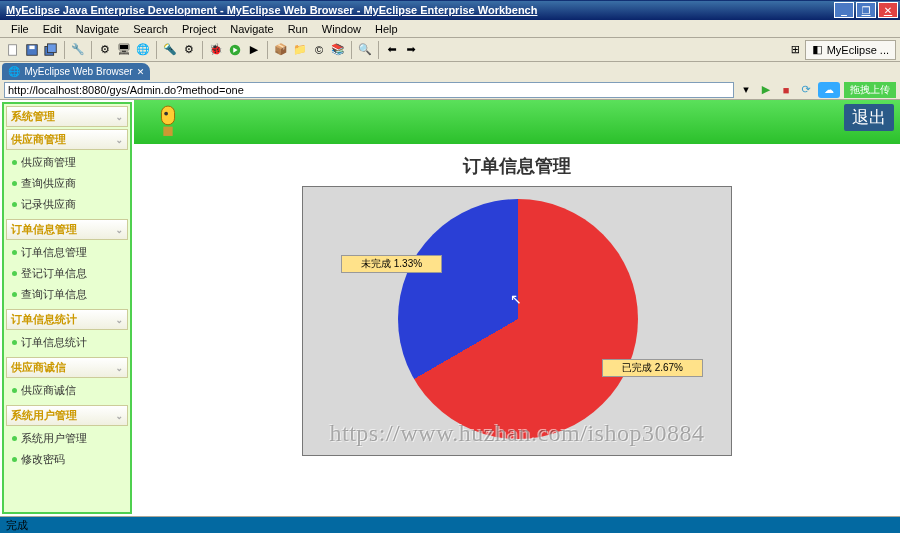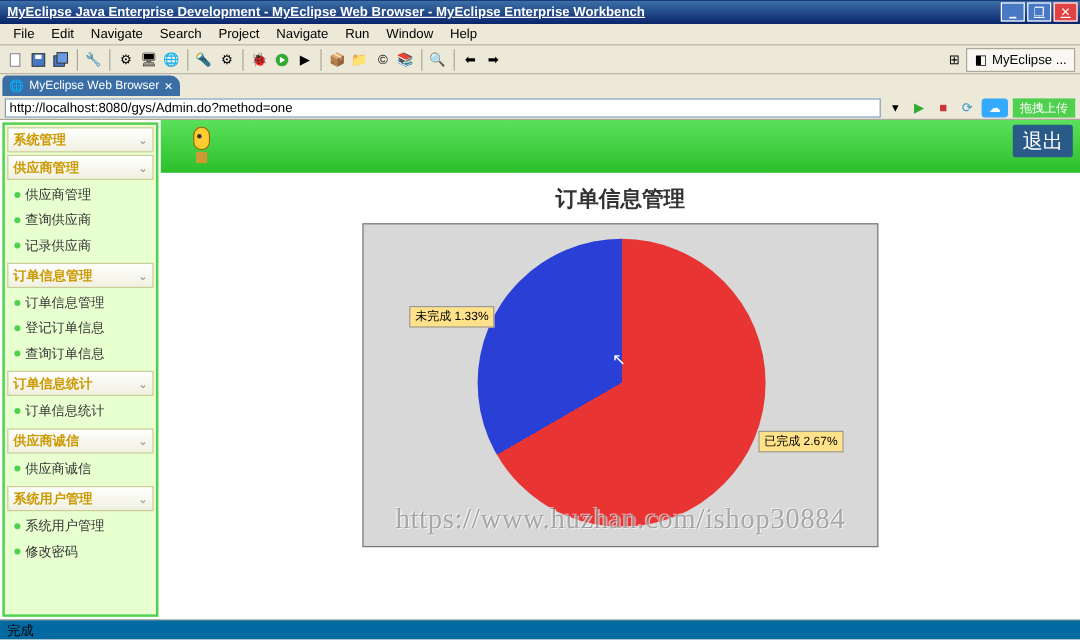--- a/index.html
+++ b/index.html
@@ -51,21 +51,21 @@
 
 .pagewrap { flex: 1; position: relative; background:#fff; }
 .greenbanner { height: 44px; background: linear-gradient(to bottom, #5be05b, #2bc02b); position: relative; }
 .greenbanner .mascot { position: absolute; left: 20px; top: 2px; width: 28px; height: 38px; }
 .exitbtn { position: absolute; right: 6px; top: 4px; padding: 2px 8px; background: #2a5a88; color: #fff; font-size: 17px; border-radius: 2px; }
 
 .charttitle { text-align: center; font-size: 18px; font-weight: bold; margin-top: 10px; color: #333; font-family: SimSun, serif; }
 
 .chartbox { width: 430px; height: 270px; margin: 8px auto 0; background: #d8d8d8; border: 1px solid #777; position: relative; }
 .pie { position: absolute; left: 95px; top: 12px; width: 240px; height: 240px; border-radius: 50%; background: conic-gradient(#e93434 0deg 240deg, #2a3fd6 240deg 360deg); }
-.slicelabel { position: absolute; background: #ffe28a; border: 1px solid #999; padding: 1px 4px; font-size: 10px; white-space: nowrap; }
+.slicelabel { position: absolute; background: #ffe28a; border: 1px solid #999; padding: 1px 19px; font-size: 10px; white-space: nowrap; }
 .slicelabel.l1 { left: 38px; top: 68px; }
 .slicelabel.l2 { right: 28px; top: 172px; }
 .cursor { position: absolute; left: 207px; top: 104px; font-size: 14px; color: #fff; pointer-events:none;}
 
 .watermark { position: absolute; left: 0; right: 0; top: 320px; text-align: center; font-size: 24px; color: rgba(80,80,80,0.45); font-family: Georgia, serif; letter-spacing: 0.5px; pointer-events:none; text-shadow: 1px 1px 0 rgba(255,255,255,0.6), -1px -1px 0 rgba(255,255,255,0.6);}
 
 
 .statusbar { height: 17px; background: #0369a1; border-top: 1px solid #aca899; padding: 1px 6px; font-size: 11px; display:flex; align-items:center;}
 </style>
 </head>

